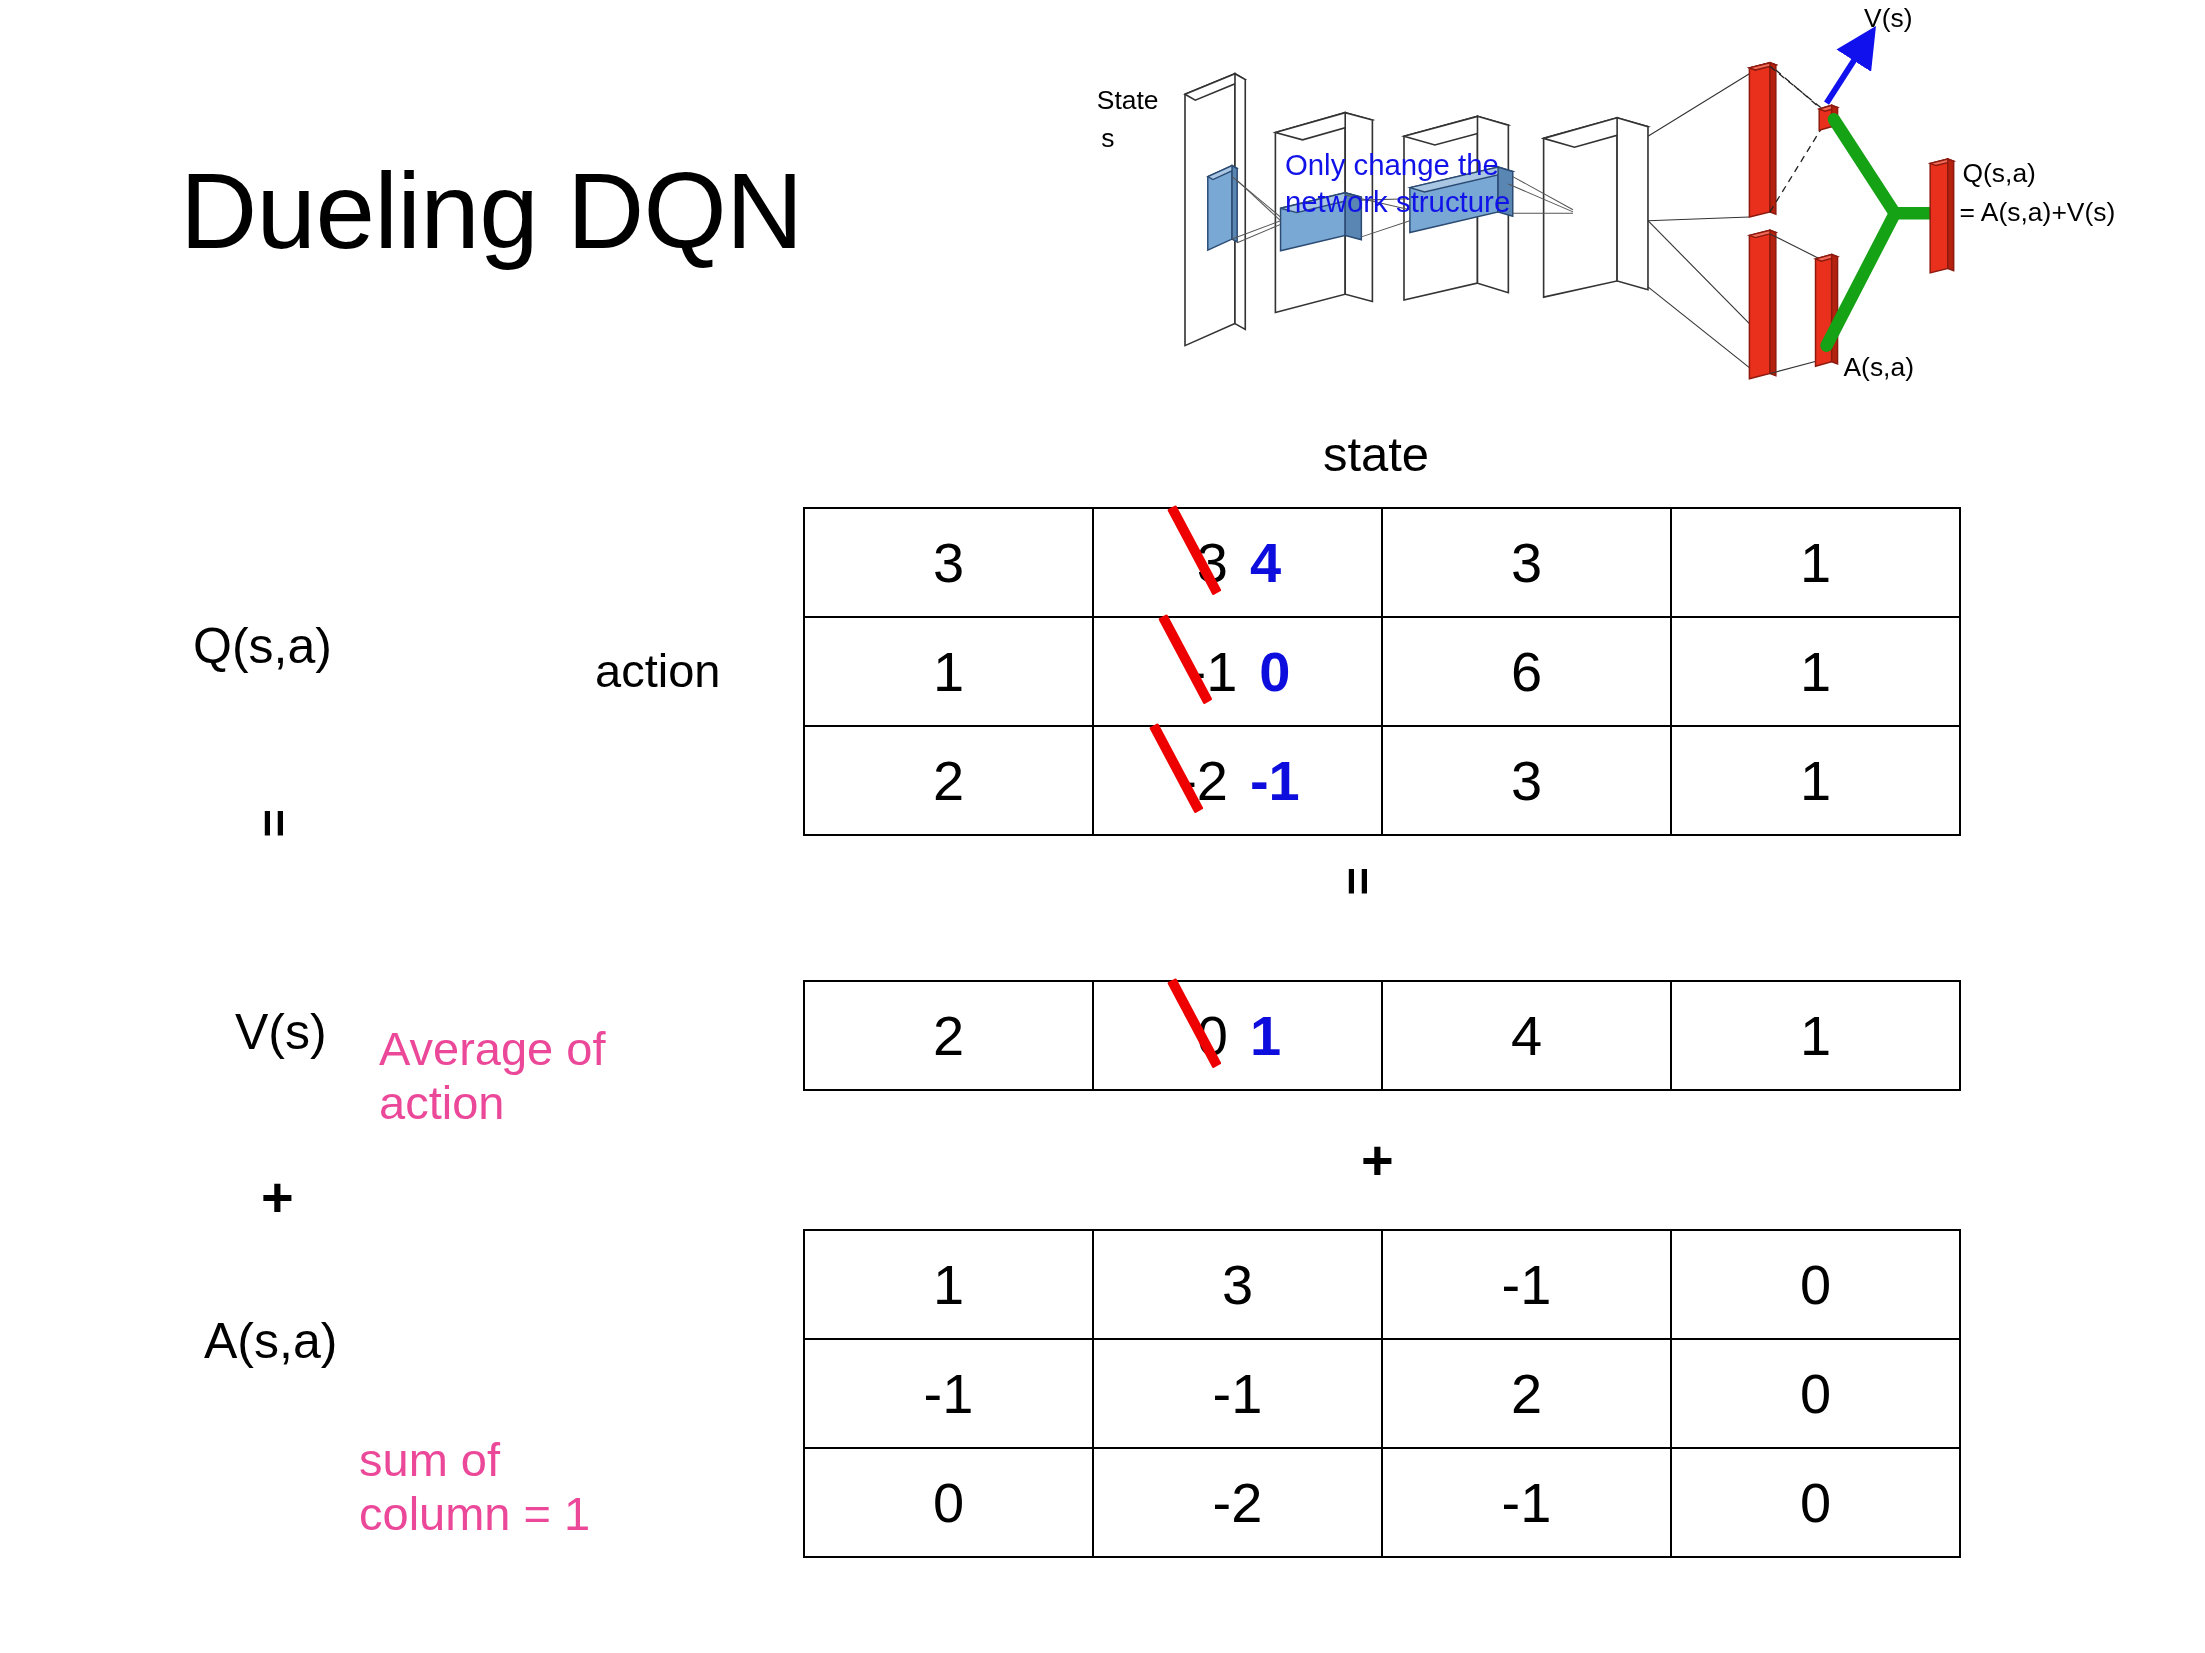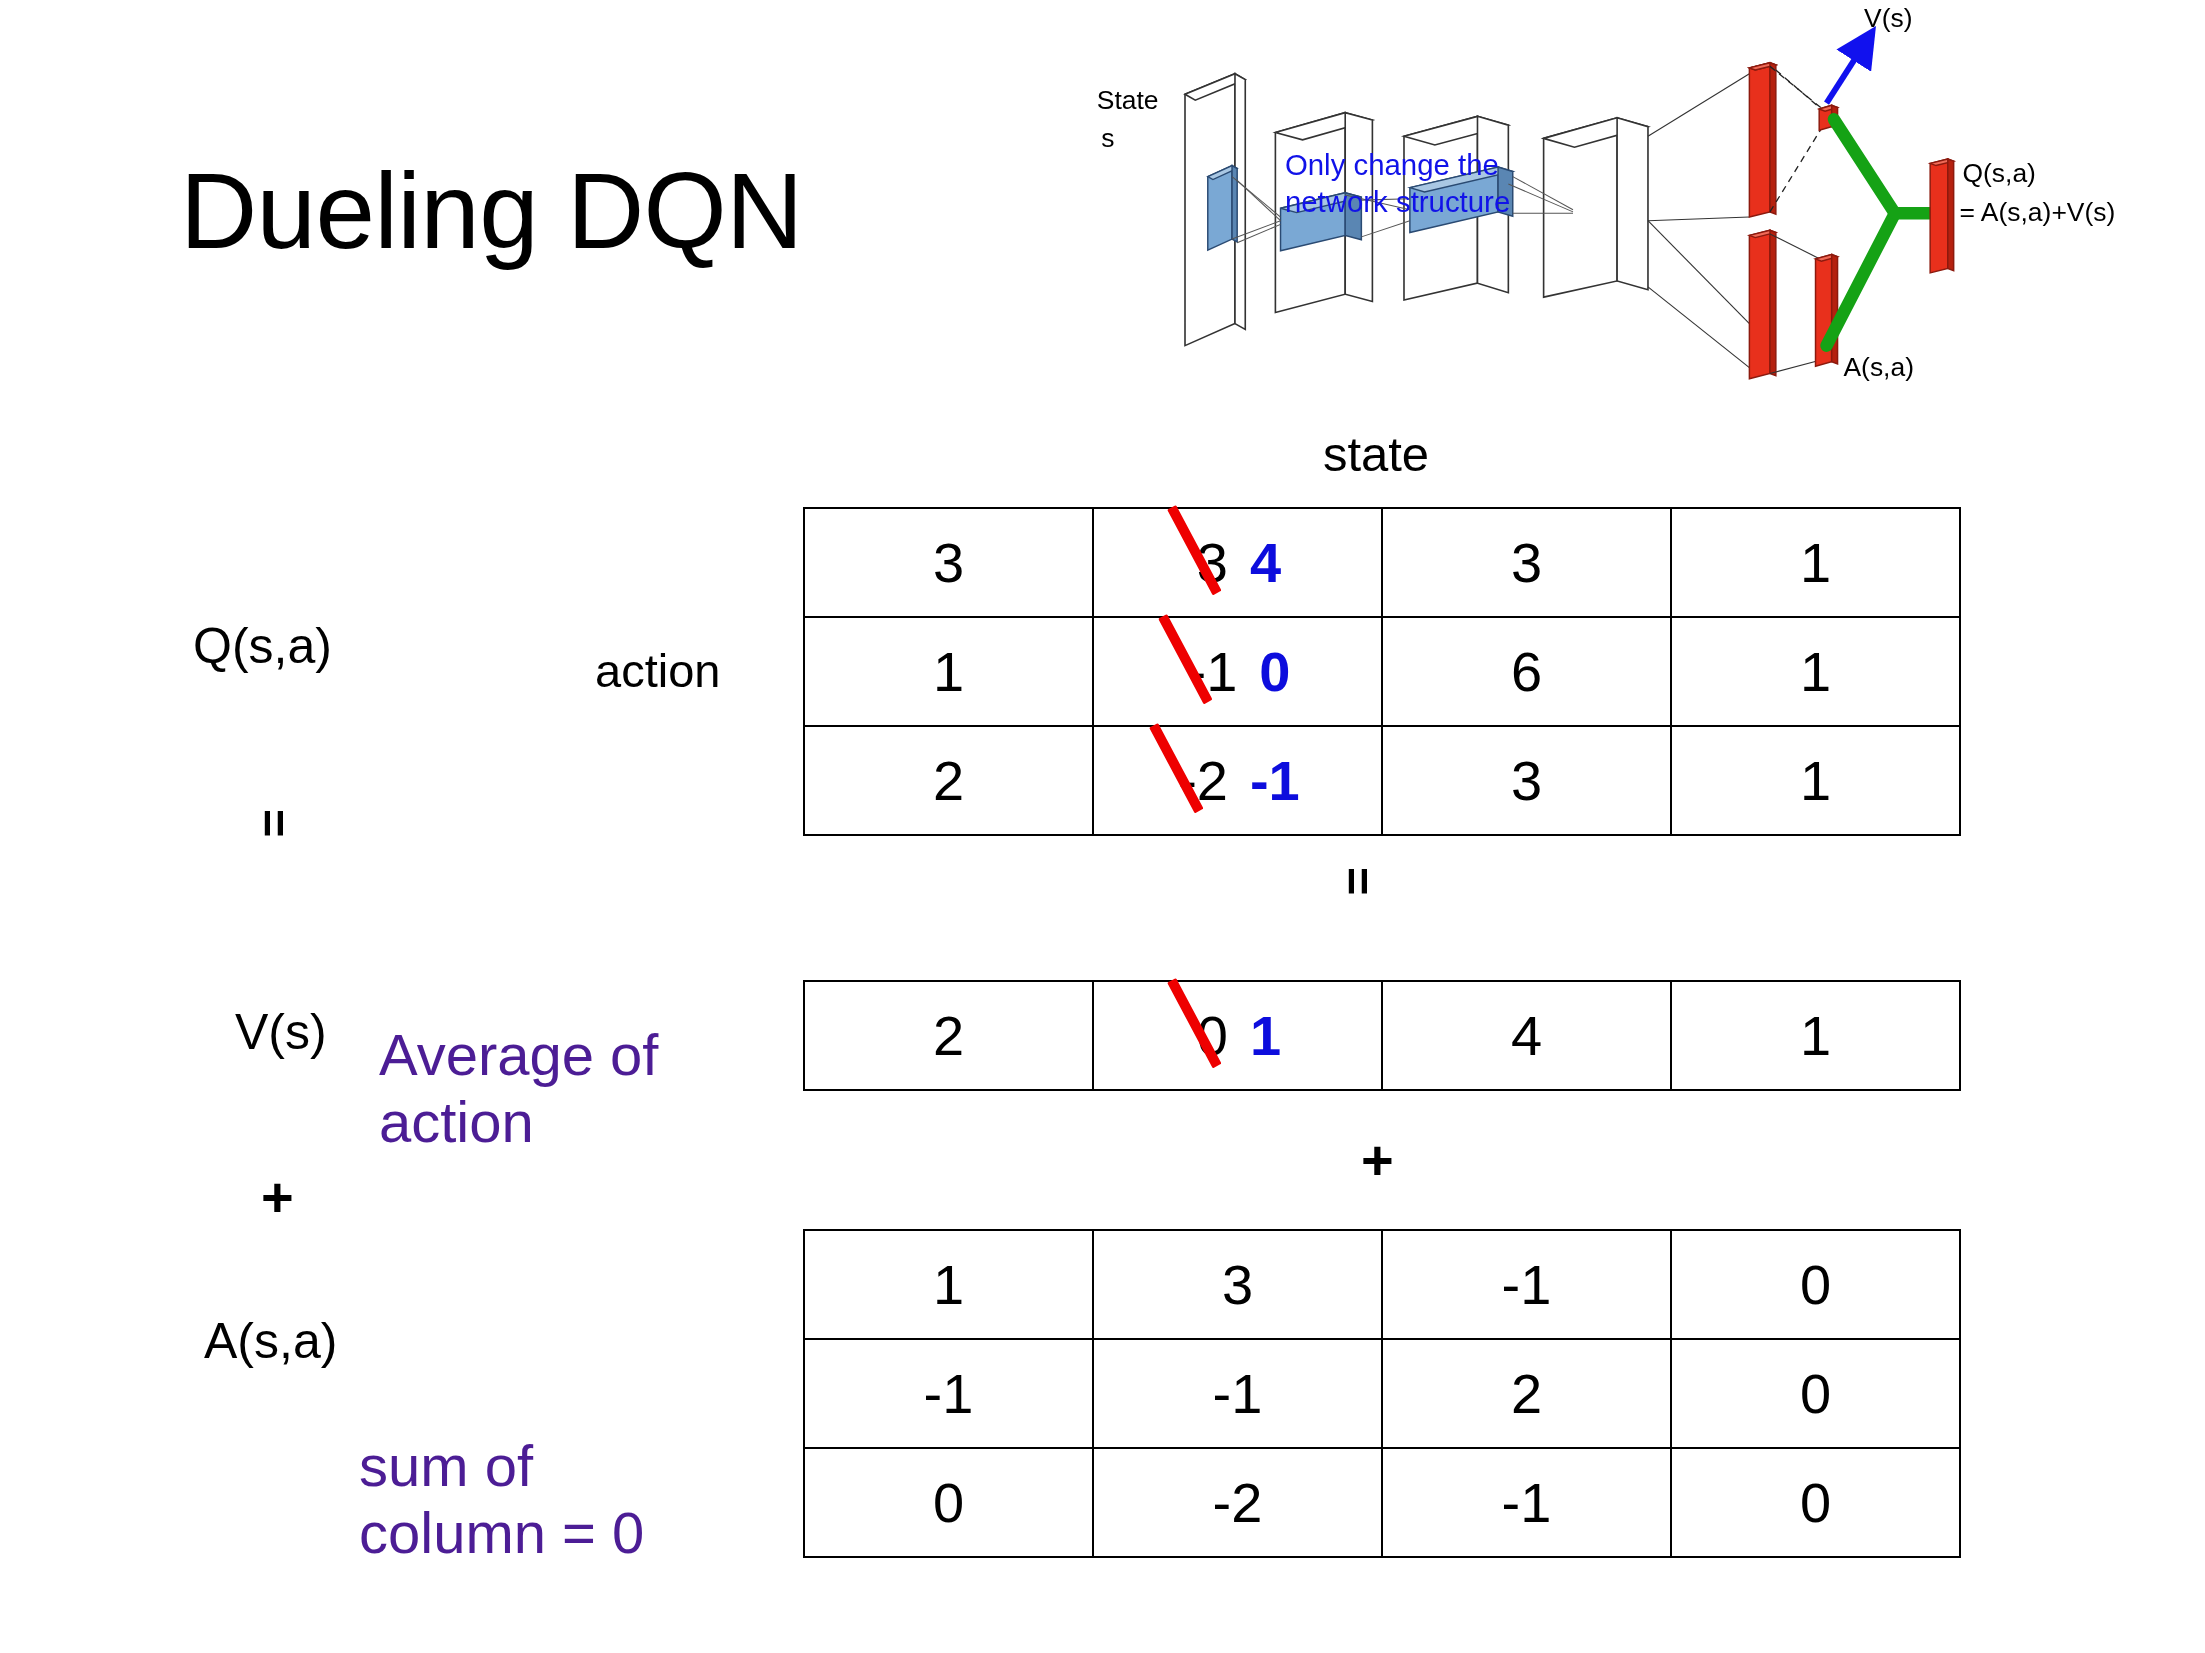--- a/index.html
+++ b/index.html
@@ -45,23 +45,23 @@
   }
 
   
   .lbl {
     font-size: 50px;
     line-height: 1;
     color: #000;
     white-space: nowrap;
   }
   .lbl-blue {
-    font-size: 58px;
+    font-size: 47px;
     line-height: 1.15;
-    color: #4c1d95;
+    color: #ec4899;
     white-space: nowrap;
   }
   .op-eq {
     font-size: 49px;
     font-weight: 700;
     line-height: 1;
     transform: rotate(90deg);
     transform-origin: left top;
     color: #000;
   }
@@ -289,21 +289,21 @@
 <div class="abs op-eq" id="op-eq-left">=</div>
 <div class="abs lbl" id="label-v">V(s)</div>
 <div class="abs lbl-blue" id="blue-average">
   <div>Average of</div>
   <div>action</div>
 </div>
 <div class="abs op-plus" id="op-plus-left">+</div>
 <div class="abs lbl" id="label-a">A(s,a)</div>
 <div class="abs lbl-blue" id="blue-sum">
   <div>sum of</div>
-  <div>column = 0</div>
+  <div>column = 1</div>
 </div>
 
 <div class="abs" id="state-header">state</div>
 
 <table class="abs grid" id="table-q">
   <tbody>
     <tr>
       <td><span>3</span></td>
       <td class="struck-cell">
         <div class="inner">

